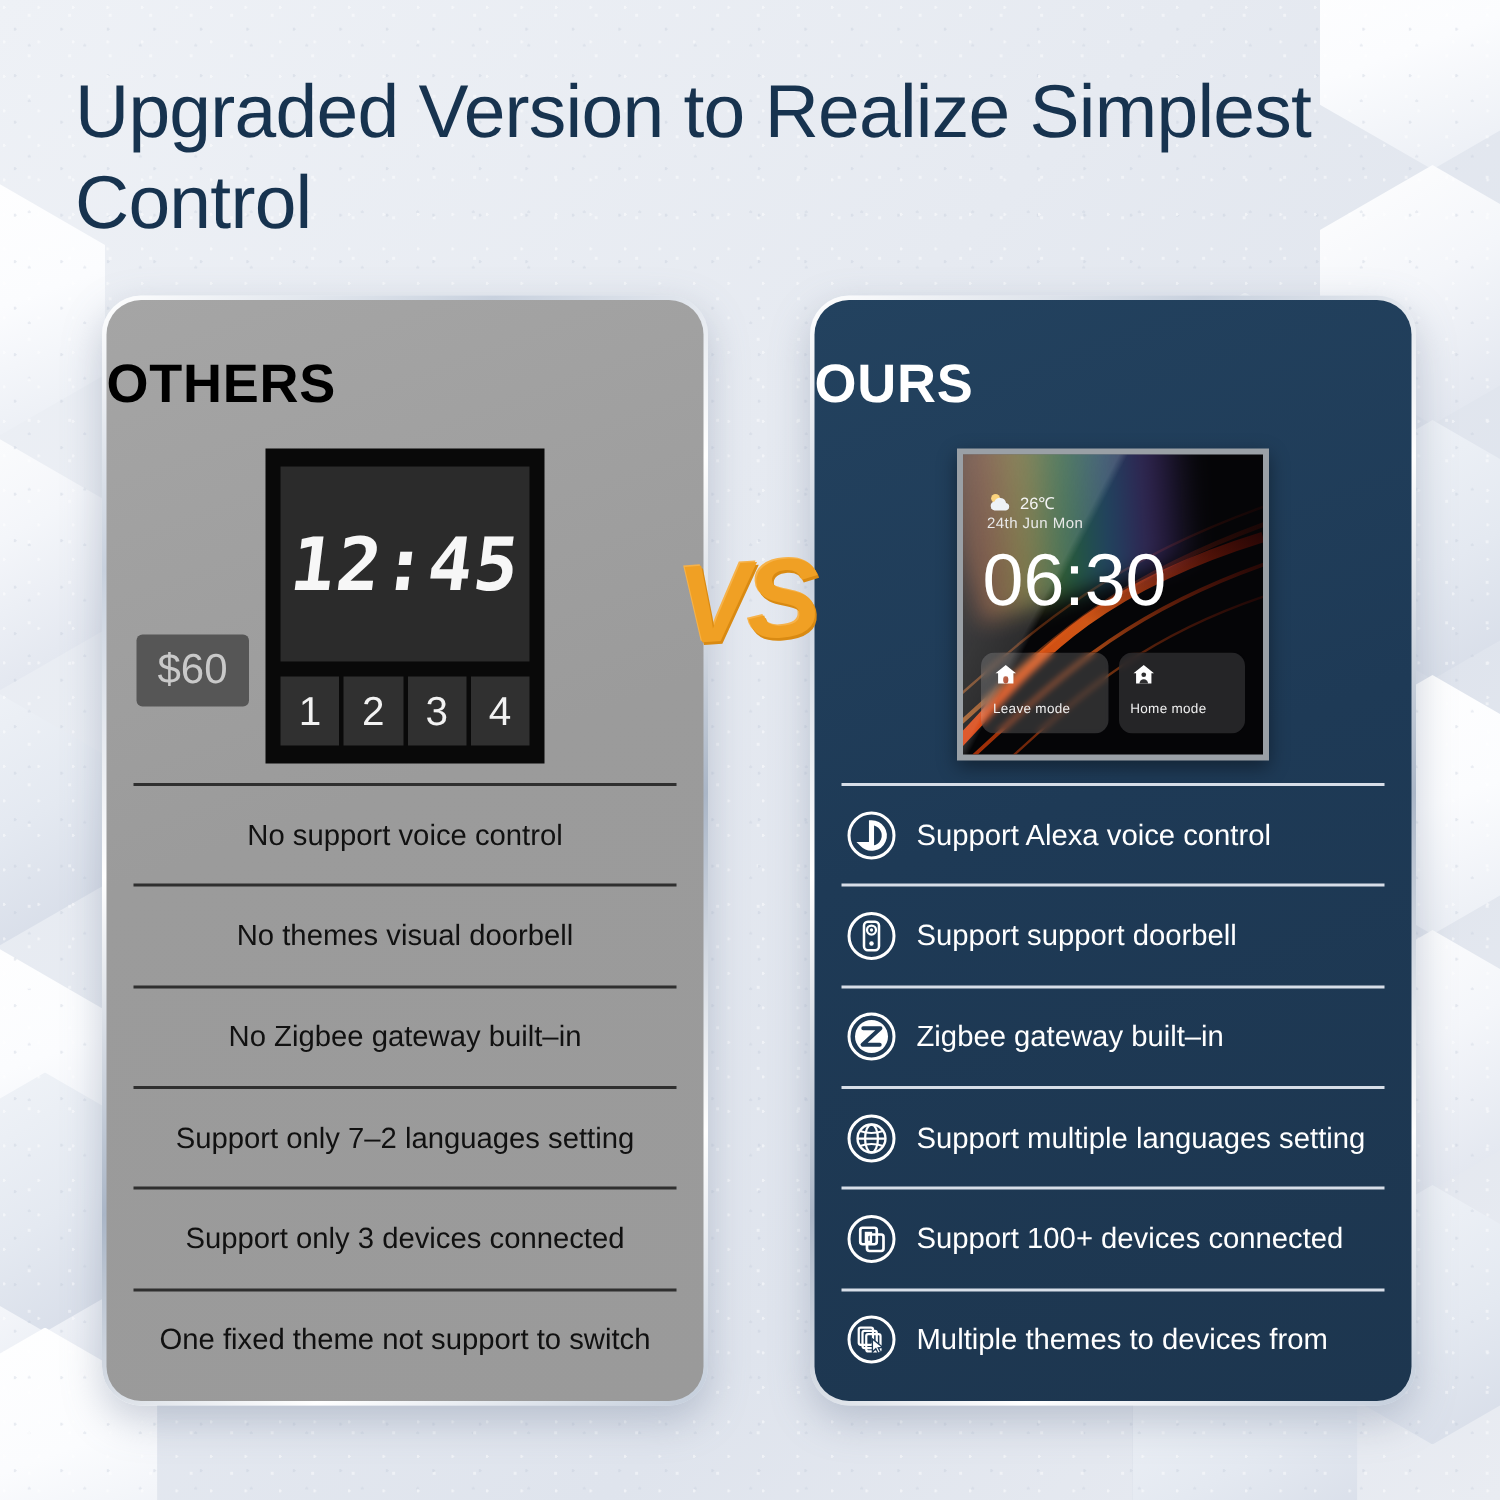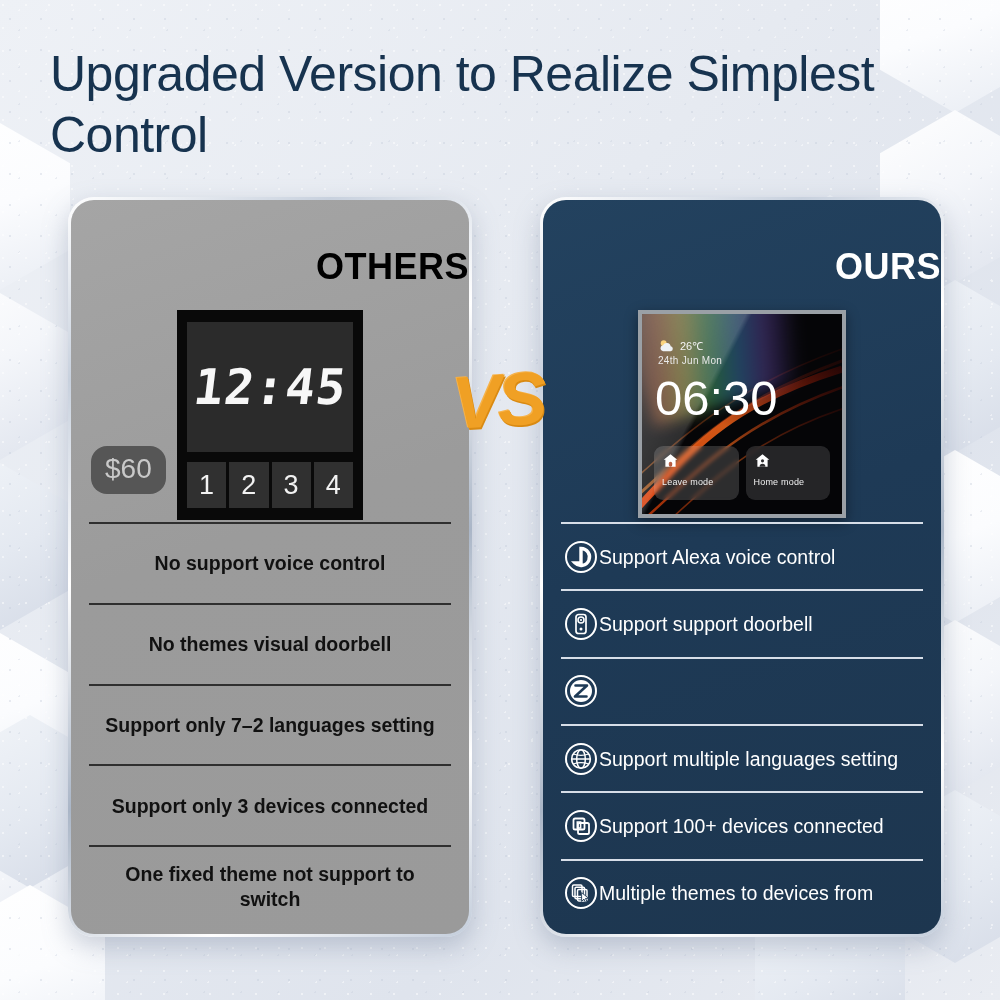--- a/index.html
+++ b/index.html
@@ -86,25 +86,25 @@
   #card-others .card-inner {
     background: linear-gradient(160deg, #a5a5a5 0%, #9b9b9b 45%, #9a9a9a 100%);
   }
 
   #card-ours { left: 540px; }
   #card-ours .card-inner {
     background: linear-gradient(160deg, #23425f 0%, #1e3a56 45%, #1d364f 100%);
   }
 
   .card-title {
-    text-align: right;
+    text-align: left;
     font-size: 36px;
     font-weight: 700;
     letter-spacing: 0.5px;
-    margin-top: 46px;
+    margin-top: 35px;
   }
   #card-others .card-title { color: #000000; }
   #card-ours .card-title { color: #ffffff; }
 
   
   .device-area {
     height: 232px;
     position: relative;
   }
 
@@ -147,26 +147,26 @@
     color: #f2f2f2;
     font-size: 27px;
     display: flex;
     align-items: center;
     justify-content: center;
   }
 
   #price-tag {
     position: absolute;
     left: 20px;
-    top: 158px;
+    top: 146px;
     background: #565656;
     color: #c9c9c9;
     font-size: 28px;
     padding: 7px 14px 9px 14px;
-    border-radius: 16px;
+    border-radius: 4px;
     z-index: 1;
   }
 
   
   #smart-panel {
     position: absolute;
     left: 50%;
     top: 22px;
     transform: translateX(-50%);
     width: 208px;
@@ -270,28 +270,28 @@
     box-sizing: border-box;
   }
   #card-others .feature {
     border-top: 2px solid #2f2f2f;
     justify-content: center;
     text-align: center;
     color: #111111;
     font-size: 19.5px;
     line-height: 1.24;
     padding: 0 6px;
-    font-weight: bold;
   }
   #card-others .feature:last-child { }
   #card-ours .feature {
     border-top: 2px solid #d7dee8;
     color: #ffffff;
     font-size: 19.5px;
     line-height: 1.24;
+    gap: 12px;
     padding: 0 2px;
   }
   .feat-icon {
     flex: 0 0 auto;
     width: 36px;
     height: 36px;
   }
   .feat-text { flex: 1; }
 
   
@@ -350,20 +350,21 @@
             <div class="old-btn">2</div>
             <div class="old-btn">3</div>
             <div class="old-btn">4</div>
           </div>
         </div>
       </div>
 
       <div class="features">
         <div class="feature">No support voice control</div>
         <div class="feature">No themes visual doorbell</div>
+        <div class="feature">No Zigbee gateway built–in</div>
         <div class="feature">Support only 7–2 languages setting</div>
         <div class="feature">Support only 3 devices connected</div>
         <div class="feature">One fixed theme not support to switch</div>
       </div>
     </div>
   </div>
 
   <div class="card" id="card-ours">
     <div class="card-inner">
       <div class="card-title">OURS</div>
@@ -444,20 +445,21 @@
           </svg>
           <span class="feat-text">Support support doorbell</span>
         </div>
 
         <div class="feature">
           <svg class="feat-icon" viewBox="0 0 36 36">
             <circle cx="18" cy="18" r="15" fill="none" stroke="#ffffff" stroke-width="2"></circle>
             <circle cx="18" cy="18" r="11" fill="#ffffff"></circle>
             <path d="M12.5 12.5 L24 12.5 L12 23.5 L23.5 23.5" fill="none" stroke="#1e3a56" stroke-width="2.6" stroke-linecap="round" stroke-linejoin="round"></path>
           </svg>
+          <span class="feat-text">Zigbee gateway built–in</span>
         </div>
 
         <div class="feature">
           <svg class="feat-icon" viewBox="0 0 36 36">
             <circle cx="18" cy="18" r="15" fill="none" stroke="#ffffff" stroke-width="2"></circle>
             <circle cx="18" cy="18" r="9.3" fill="none" stroke="#ffffff" stroke-width="1.6"></circle>
             <ellipse cx="18" cy="18" rx="4.3" ry="9.3" fill="none" stroke="#ffffff" stroke-width="1.5"></ellipse>
             <line x1="8.7" y1="18" x2="27.3" y2="18" stroke="#ffffff" stroke-width="1.5"></line>
             <path d="M10.3 13 Q18 15.6 25.7 13" fill="none" stroke="#ffffff" stroke-width="1.3"></path>
             <path d="M10.3 23 Q18 20.4 25.7 23" fill="none" stroke="#ffffff" stroke-width="1.3"></path>

